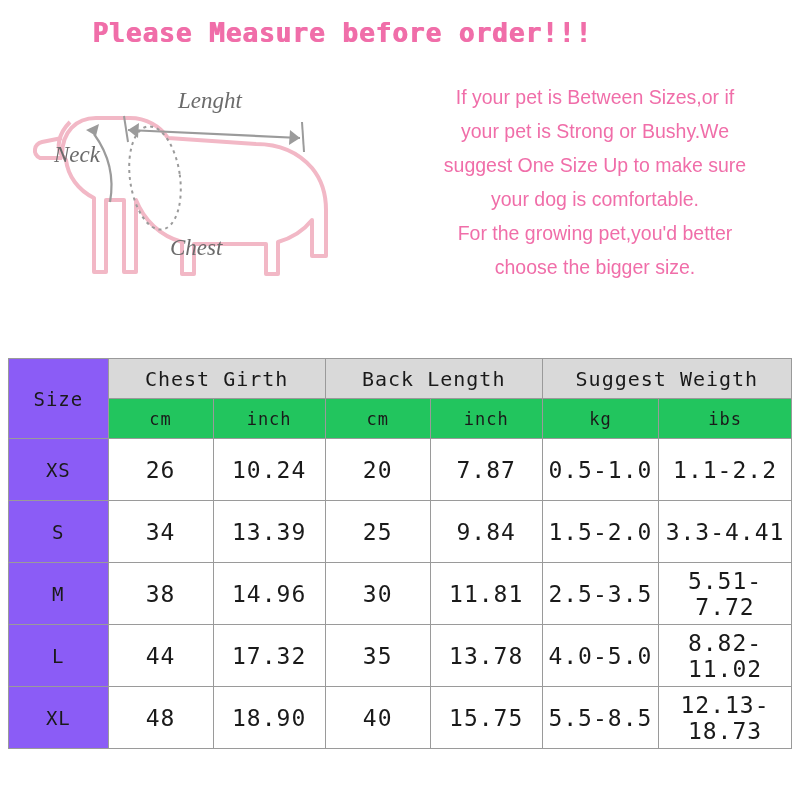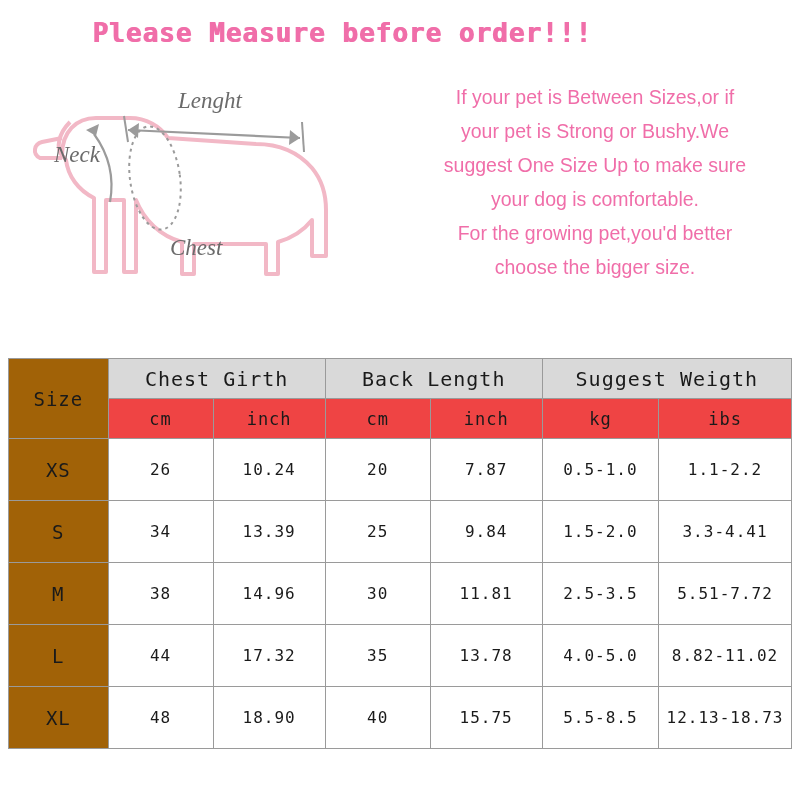--- a/index.html
+++ b/index.html
@@ -95,31 +95,31 @@
     vertical-align: middle;
     color: #1a1a1a;
     letter-spacing: 1px;
   }
   td.hdr-group {
     background: #d9d9d9;
     font-size: 20px;
     height: 37px;
   }
   td.hdr-unit {
-    background: #ef4444;
+    background: #22c55e;
     font-size: 17px;
     height: 37px;
   }
   td.size-cell {
-    background: #a16207;
+    background: #8b5cf6;
     font-size: 19px;
   }
   td.data-cell {
     background: #ffffff;
-    font-size: 16px;
+    font-size: 23px;
     height: 59px;
   }
   .col-size   { width: 96px; }
   .col-cm1    { width: 101px; }
   .col-in1    { width: 108px; }
   .col-cm2    { width: 101px; }
   .col-in2    { width: 108px; }
   .col-kg     { width: 112px; }
   .col-ibs    { width: 128px; }
 </style>

